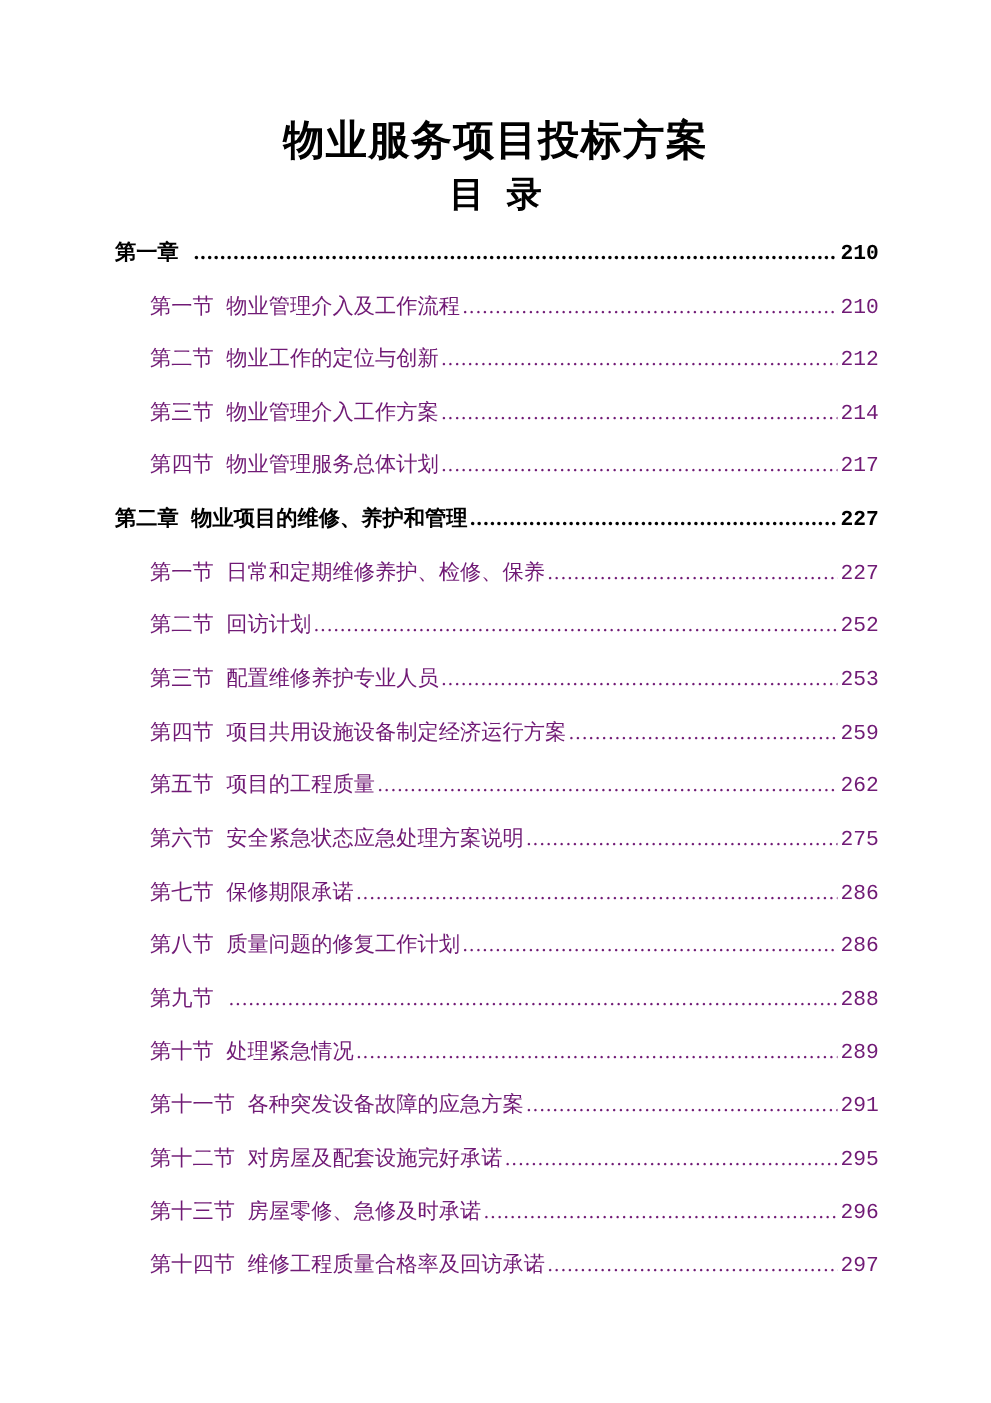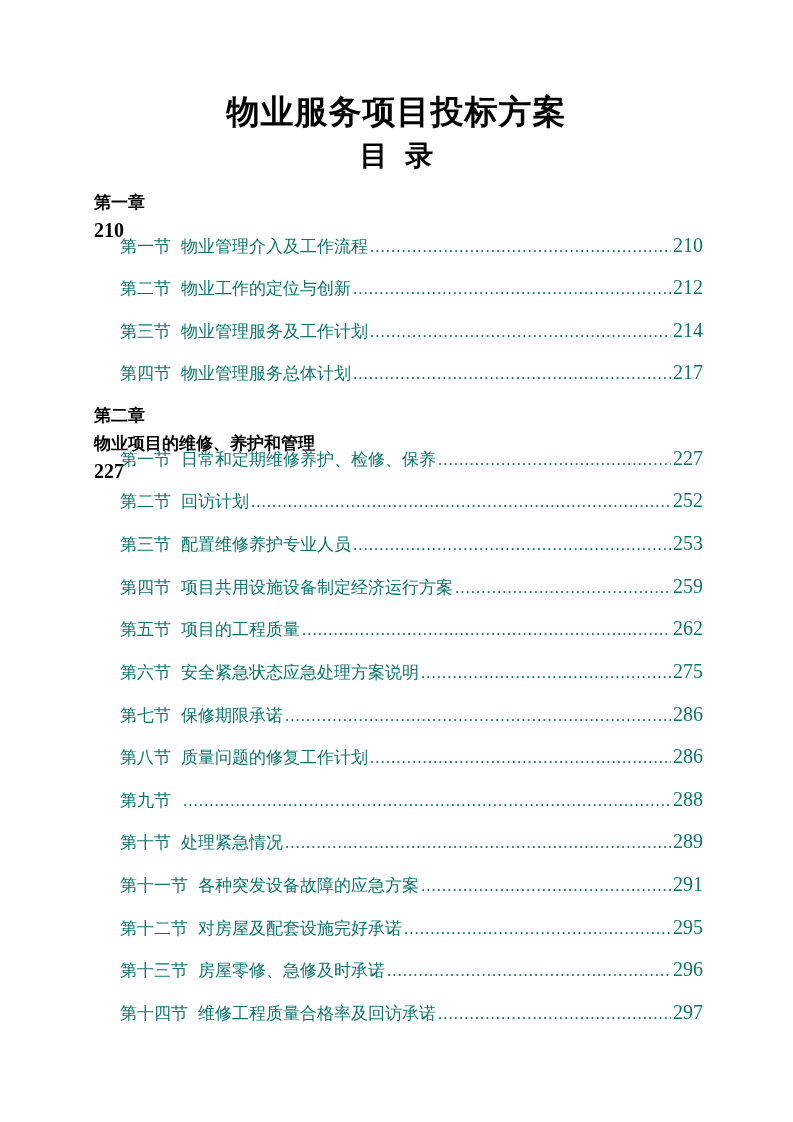--- a/index.html
+++ b/index.html
@@ -14,34 +14,34 @@
       position: absolute; left: 0; width: 793px; text-align: center;
       top: 136px; font-size: 28px; font-weight: bold;
       font-family: "DejaVu Sans", "Liberation Sans", sans-serif; line-height: 40px;
       word-spacing: 8px;
     }
     .toc { position: absolute; left: 0; top: 188px; width: 793px; }
     .row {
       position: absolute; display: flex; align-items: baseline; height: 28px;
       right: 90px; font-size: 17px; line-height: 28px; white-space: nowrap;
     }
-    .row.chapter { left: 92px; font-weight: bold; font-family: "DejaVu Sans", "Liberation Sans", sans-serif; flex-direction: column; }
-    .row.section { left: 120px; color: #0f766e; font-family: "DejaVu Sans", "Liberation Sans", sans-serif; }
+    .row.chapter { left: 92px; font-weight: bold; font-family: "DejaVu Sans", "Liberation Sans", sans-serif; }
+    .row.section { left: 120px; color: #701a75; font-family: "DejaVu Sans", "Liberation Sans", sans-serif; }
     .row .num { flex: 0 0 auto; }
     .row .gap { display: inline-block; width: 10px; flex: 0 0 auto; }
     .row .label { flex: 0 0 auto; }
     .row.section .label, .row.section .num { font-weight: normal; }
     .row .leader {
       flex: 1 1 auto; overflow: hidden; margin: 0 2px;
       font-family: "Liberation Serif", serif; letter-spacing: 1px;
     }
     .row .leader::before {
       content: "....................................................................................................................................................................................................";
     }
-    .row .page-no { flex: 0 0 auto; font-family: Liberation Serif, serif; font-size: 20px; }
+    .row .page-no { flex: 0 0 auto; font-family: Liberation Mono, monospace; font-size: 17px; }
     .row.chapter .page-no { font-weight: bold; }
   </style>
 </head>
 <body>
 
 <div class="page">
   <div class="title">物业服务项目投标方案</div>
   <div class="subtitle">目 录</div>
 
   <div class="toc">
@@ -61,21 +61,21 @@
     <div class="row section" style="top:85px">
       <span class="num">第二节</span>
         <span class="gap"></span>
       <span class="label">物业工作的定位与创新</span>
       <span class="leader"></span>
       <span class="page-no">212</span>
     </div>
     <div class="row section" style="top:128px">
       <span class="num">第三节</span>
         <span class="gap"></span>
-      <span class="label">物业管理服务及工作计划</span>
+      <span class="label">物业管理介入工作方案</span>
       <span class="leader"></span>
       <span class="page-no">214</span>
     </div>
     <div class="row section" style="top:170px">
       <span class="num">第四节</span>
         <span class="gap"></span>
       <span class="label">物业管理服务总体计划</span>
       <span class="leader"></span>
       <span class="page-no">217</span>
     </div>

